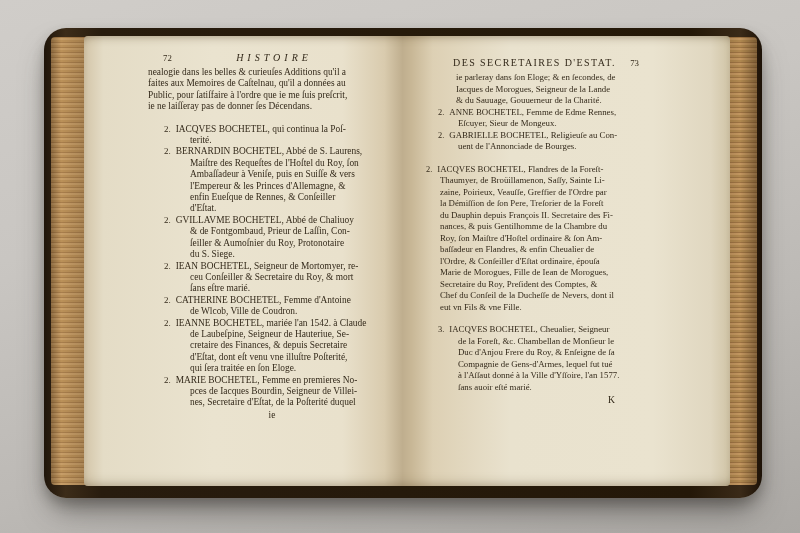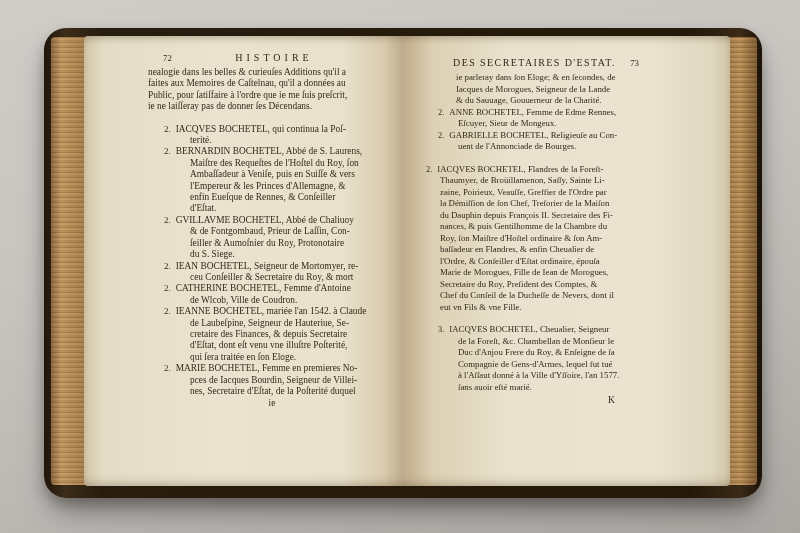--- a/index.html
+++ b/index.html
@@ -23,21 +23,21 @@
       #d3c5a8 0%,#e4dcc6 3%,#eae3cf 20%,#e9e1cc 40%,
       #d9cbae 46.5%,#bfae8e 49.3%,#c8b796 50.7%,#ddd0b4 54%,
       #e9e2ce 66%,#eae3cf 88%,#e0d7c0 97%,#d0c4a6 100%);}
   .spread::after{content:"";position:absolute;inset:0;border-radius:4px;pointer-events:none;
     box-shadow:inset 0 7px 10px -7px rgba(90,70,40,.55),inset 0 -8px 12px -8px rgba(90,70,40,.5);}
   .col{position:absolute;color:#342a1b;font-family:"Liberation Serif","DejaVu Serif",serif;}
   .col-left{left:64px;top:16px;width:252px;font-size:9.4px;line-height:11.4px;}
   .col-right{left:340px;top:21px;width:221px;font-size:8.8px;line-height:11.5px;}
   .header-row{position:relative;height:13px;margin-bottom:2px;}
   .running{display:block;text-align:center;font-size:10px;white-space:nowrap;}
-  .col-left .running{letter-spacing:4px;}
+  .col-left .running{letter-spacing:4px;font-style:italic;}
   .col-right .running{letter-spacing:1.4px;}
   .pagenum{position:absolute;top:1px;font-size:8.8px;}
   .col-left .pagenum{left:15px;}
   .col-right .pagenum{right:6px;}
   .line{white-space:nowrap;}
   .block.gap{margin-top:11px;}
   .col-left .item .line.first{padding-left:16px;}
   .col-left .item .line.rest{padding-left:42px;}
   .col-right .item .line.first{padding-left:14px;}
   .col-right .item .line.rest{padding-left:34px;}
@@ -84,20 +84,21 @@
             </div>
             <div class="block item">
               <div class="line first"><span class="num">2.</span><span>GVILLAVME BOCHETEL, Abbé de Chaliuoy</span></div>
               <div class="line rest">&amp; de Fontgombaud, Prieur de Laſſin, Con-</div>
               <div class="line rest">ſeiller &amp; Aumoſnier du Roy, Protonotaire</div>
               <div class="line rest">du S. Siege.</div>
             </div>
             <div class="block item">
               <div class="line first"><span class="num">2.</span><span>IEAN BOCHETEL, Seigneur de Mortomyer, re-</span></div>
               <div class="line rest">ceu Conſeiller &amp; Secretaire du Roy, &amp; mort</div>
+              <div class="line rest">ſans eſtre marié.</div>
             </div>
             <div class="block item">
               <div class="line first"><span class="num">2.</span><span>CATHERINE BOCHETEL, Femme d'Antoine</span></div>
               <div class="line rest">de Wlcob, Ville de Coudron.</div>
             </div>
             <div class="block item">
               <div class="line first"><span class="num">2.</span><span>IEANNE BOCHETEL, mariée l'an 1542. à Claude</span></div>
               <div class="line rest">de Laubeſpine, Seigneur de Hauteriue, Se-</div>
               <div class="line rest">cretaire des Finances, &amp; depuis Secretaire</div>
               <div class="line rest">d'Eſtat, dont eſt venu vne illuſtre Poſterité,</div>
@@ -128,21 +129,21 @@
               <div class="line rest">Eſcuyer, Sieur de Mongeux.</div>
             </div>
             <div class="block item">
               <div class="line first"><span class="num">2.</span><span>GABRIELLE BOCHETEL, Religieuſe au Con-</span></div>
               <div class="line rest">uent de l'Annonciade de Bourges.</div>
             </div>
             <div class="block itemT gap">
               <div class="line first"><span class="num">2.</span><span>IACQVES BOCHETEL, Flandres de la Foreſt-</span></div>
               <div class="line rest">Thaumyer, de Broüillamenon, Saſſy, Sainte Li-</div>
               <div class="line rest">zaine, Poirieux, Veauſſe, Greffier de l'Ordre par</div>
-              <div class="line rest">la Démiſſion de ſon Chef, Treſorier de la Maiſon</div>
+              <div class="line rest">la Démiſſion de ſon Pere, Treſorier de la Foreſt</div>
               <div class="line rest">du Dauphin depuis François II. Secretaire des Fi-</div>
               <div class="line rest">nances, &amp; puis Gentilhomme de la Chambre du</div>
               <div class="line rest">Roy, ſon Maiſtre d'Hoſtel ordinaire &amp; ſon Am-</div>
               <div class="line rest">baſſadeur en Flandres, &amp; enfin Cheualier de</div>
               <div class="line rest">l'Ordre, &amp; Conſeiller d'Eſtat ordinaire, épouſa</div>
               <div class="line rest">Marie de Morogues, Fille de Iean de Morogues,</div>
               <div class="line rest">Secretaire du Roy, Preſident des Comptes, &amp;</div>
               <div class="line rest">Chef du Conſeil de la Ducheſſe de Nevers, dont il</div>
               <div class="line rest">eut vn Fils &amp; vne Fille.</div>
             </div>

